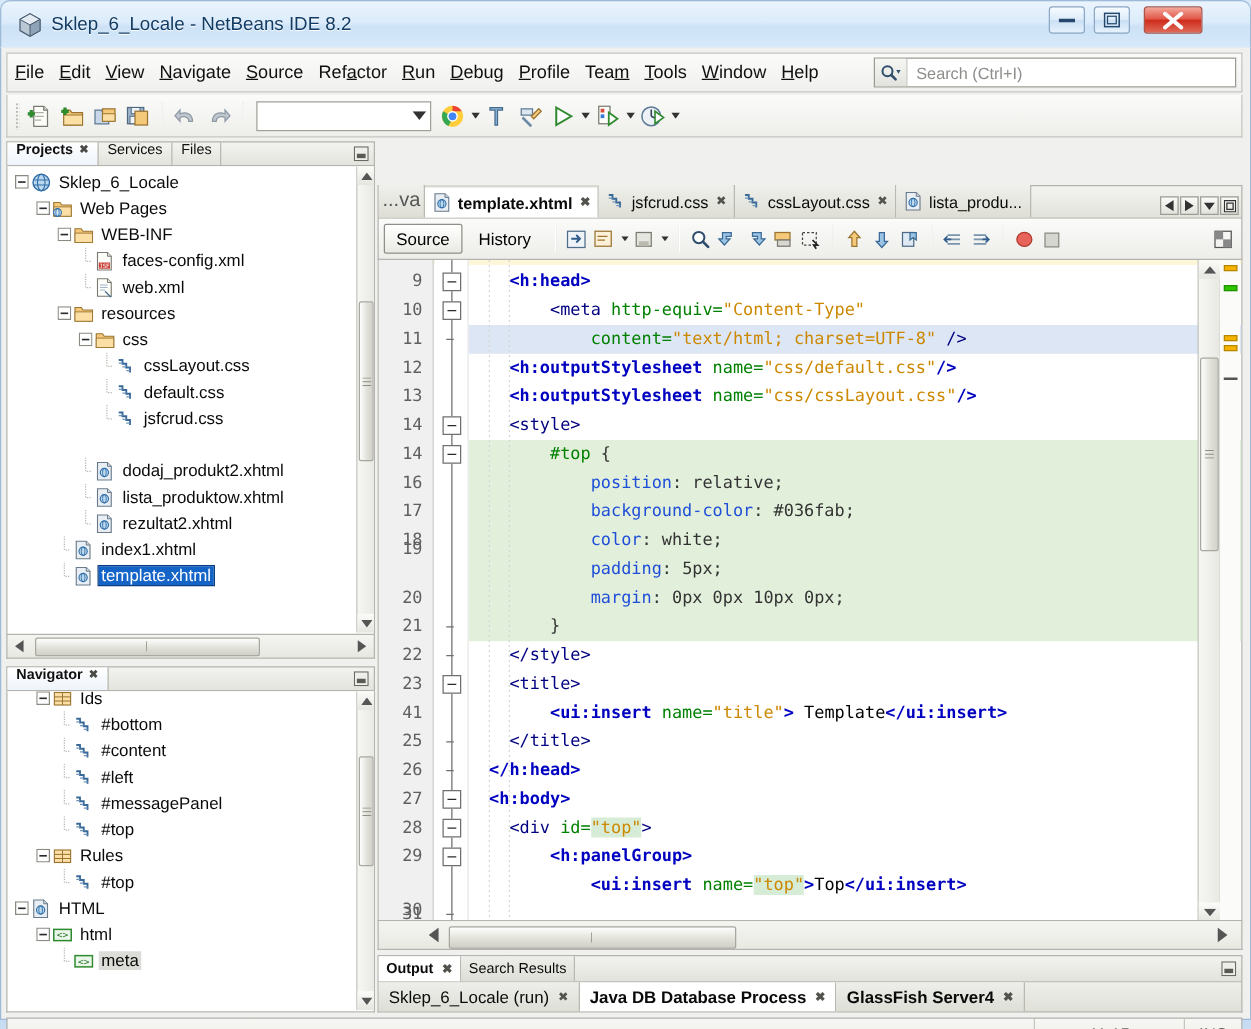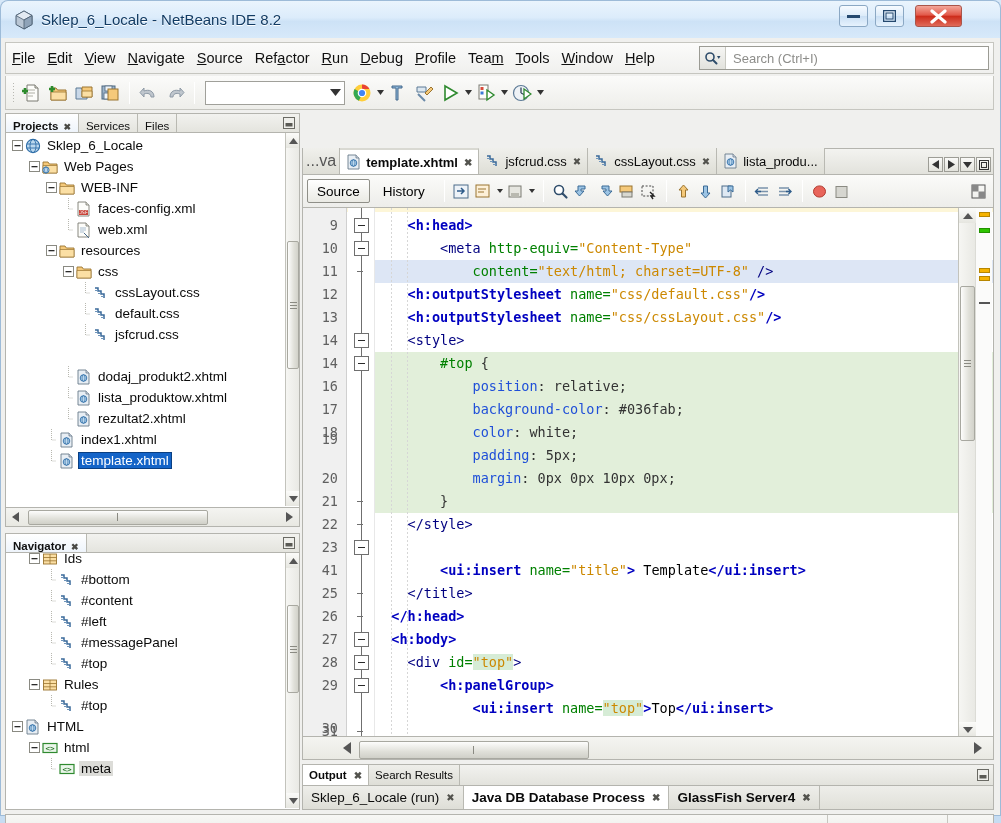--- a/index.html
+++ b/index.html
@@ -105,21 +105,21 @@
 
   
   #left-panel { position:absolute; left:4px; top:75px; width:295px; height:697px; }
 
   .panel-tabs {
     position:absolute; left:0; top:0; width:100%; height:20px;
     background: linear-gradient(180deg,#f2f2ef,#e4e4de);
     border:1px solid #b4b4ae; display:flex; align-items:stretch;
   }
   .ptab {
-    display:flex; align-items:flex-end; padding:0 7px; font-size:11.5px; color:#101010;
+    display:flex; align-items:flex-start; padding:0 7px; font-size:11.5px; color:#101010;
     border-right:1px solid #b9b9b2; cursor:pointer; white-space:nowrap;
   }
   .ptab.active { background: linear-gradient(180deg,#ffffff,#eef4fb); font-weight:bold; }
   .ptab .xmark { margin-left:5px; font-size:9px; color:#4a4a46; }
   .ptab-min {
     margin-left:auto; width:20px; display:flex; align-items:center; justify-content:center; cursor:pointer;
   }
 
   #proj-tree-wrap {
     position:absolute; left:0; top:20px; width:295px; height:375px;
@@ -1234,20 +1234,21 @@
             <div class="cline" style="top: 98px;">&nbsp;&nbsp;&nbsp;&nbsp;<span class="tag">&lt;h:outputStylesheet </span><span class="attr">name=</span><span class="val">"css/cssLayout.css"</span><span class="tag">/&gt;</span></div>
             <div class="cline" style="top: 121px;">&nbsp;&nbsp;&nbsp;&nbsp;<span class="tagplain">&lt;style&gt;</span></div>
             <div class="cline" style="top: 144px;">&nbsp;&nbsp;&nbsp;&nbsp;&nbsp;&nbsp;&nbsp;&nbsp;<span class="cssel">#top</span><span class="cssval"> {</span></div>
             <div class="cline" style="top: 167px;">&nbsp;&nbsp;&nbsp;&nbsp;&nbsp;&nbsp;&nbsp;&nbsp;&nbsp;&nbsp;&nbsp;&nbsp;<span class="cssprop">position</span><span class="cssval">: relative;</span></div>
             <div class="cline" style="top: 190px;">&nbsp;&nbsp;&nbsp;&nbsp;&nbsp;&nbsp;&nbsp;&nbsp;&nbsp;&nbsp;&nbsp;&nbsp;<span class="cssprop">background-color</span><span class="cssval">: #036fab;</span></div>
             <div class="cline" style="top: 213px;">&nbsp;&nbsp;&nbsp;&nbsp;&nbsp;&nbsp;&nbsp;&nbsp;&nbsp;&nbsp;&nbsp;&nbsp;<span class="cssprop">color</span><span class="cssval">: white;</span></div>
             <div class="cline" style="top: 236px;">&nbsp;&nbsp;&nbsp;&nbsp;&nbsp;&nbsp;&nbsp;&nbsp;&nbsp;&nbsp;&nbsp;&nbsp;<span class="cssprop">padding</span><span class="cssval">: 5px;</span></div>
             <div class="cline" style="top: 259px;">&nbsp;&nbsp;&nbsp;&nbsp;&nbsp;&nbsp;&nbsp;&nbsp;&nbsp;&nbsp;&nbsp;&nbsp;<span class="cssprop">margin</span><span class="cssval">: 0px 0px 10px 0px;</span></div>
             <div class="cline" style="top: 282px;">&nbsp;&nbsp;&nbsp;&nbsp;&nbsp;&nbsp;&nbsp;&nbsp;<span class="cssval">}</span></div>
             <div class="cline" style="top: 305px;">&nbsp;&nbsp;&nbsp;&nbsp;<span class="tagplain">&lt;/style&gt;</span></div>
+            <div class="cline" style="top: 328px;">&nbsp;&nbsp;&nbsp;&nbsp;<span class="tagplain">&lt;title&gt;</span></div>
             <div class="cline" style="top: 351px;">&nbsp;&nbsp;&nbsp;&nbsp;&nbsp;&nbsp;&nbsp;&nbsp;<span class="tag">&lt;ui:insert </span><span class="attr">name=</span><span class="val">"title"</span><span class="tag">&gt;</span><span class="txt"> Template</span><span class="tag">&lt;/ui:insert&gt;</span></div>
             <div class="cline" style="top: 374px;">&nbsp;&nbsp;&nbsp;&nbsp;<span class="tagplain">&lt;/title&gt;</span></div>
             <div class="cline" style="top: 397px;">&nbsp;&nbsp;<span class="tag">&lt;/h:head&gt;</span></div>
             <div class="cline" style="top: 420px;">&nbsp;&nbsp;<span class="tag">&lt;h:body&gt;</span></div>
             <div class="cline" style="top: 443px;">&nbsp;&nbsp;&nbsp;&nbsp;<span class="tagplain">&lt;div </span><span class="attr">id=</span><span class="val hl-occ">"top"</span><span class="tagplain">&gt;</span></div>
             <div class="cline" style="top: 466px;">&nbsp;&nbsp;&nbsp;&nbsp;&nbsp;&nbsp;&nbsp;&nbsp;<span class="tag">&lt;h:panelGroup&gt;</span></div>
             <div class="cline" style="top: 489px;">&nbsp;&nbsp;&nbsp;&nbsp;&nbsp;&nbsp;&nbsp;&nbsp;&nbsp;&nbsp;&nbsp;&nbsp;<span class="tag">&lt;ui:insert </span><span class="attr">name=</span><span class="val hl-occ">"top"</span><span class="tag">&gt;</span><span class="txt">Top</span><span class="tag">&lt;/ui:insert&gt;</span></div>
           </div>
 
         <div id="ed-errstrip">

